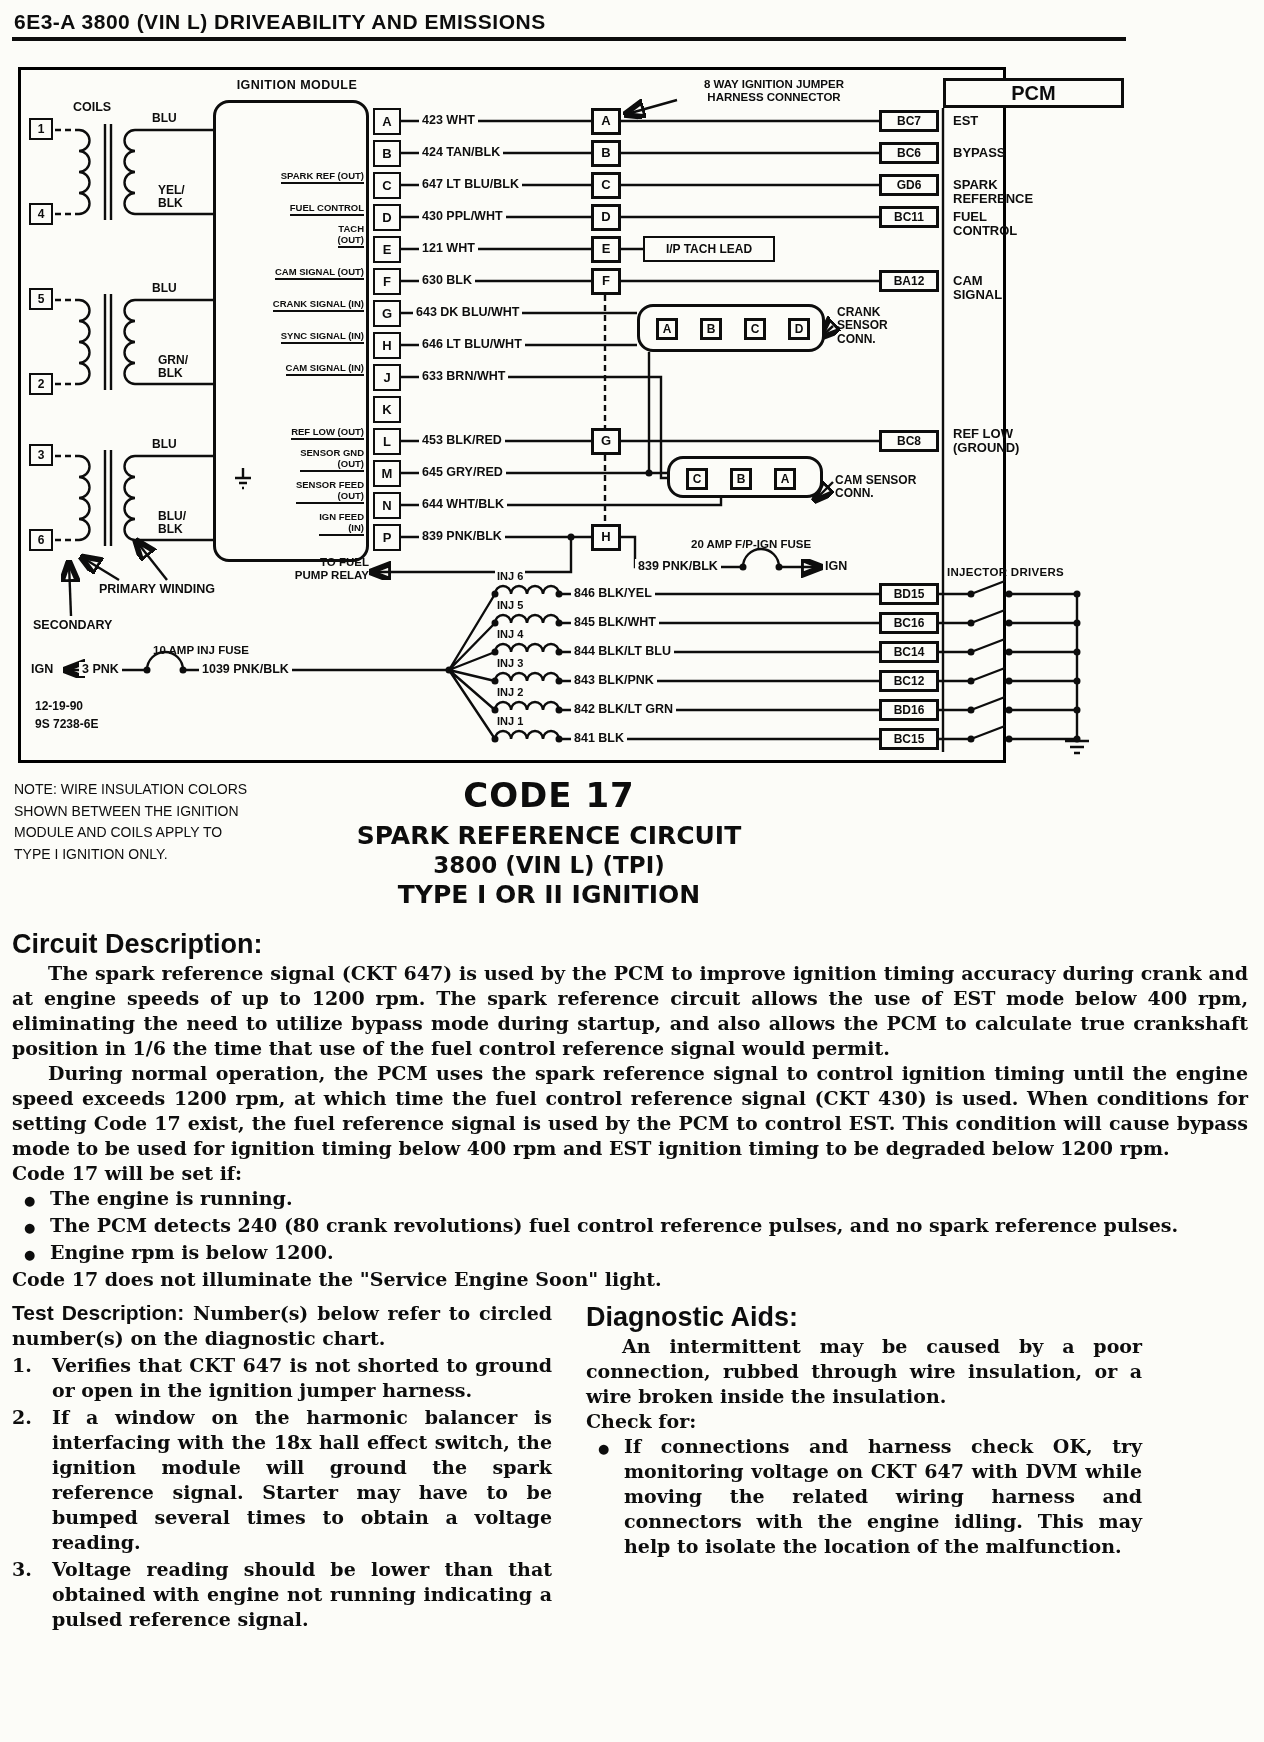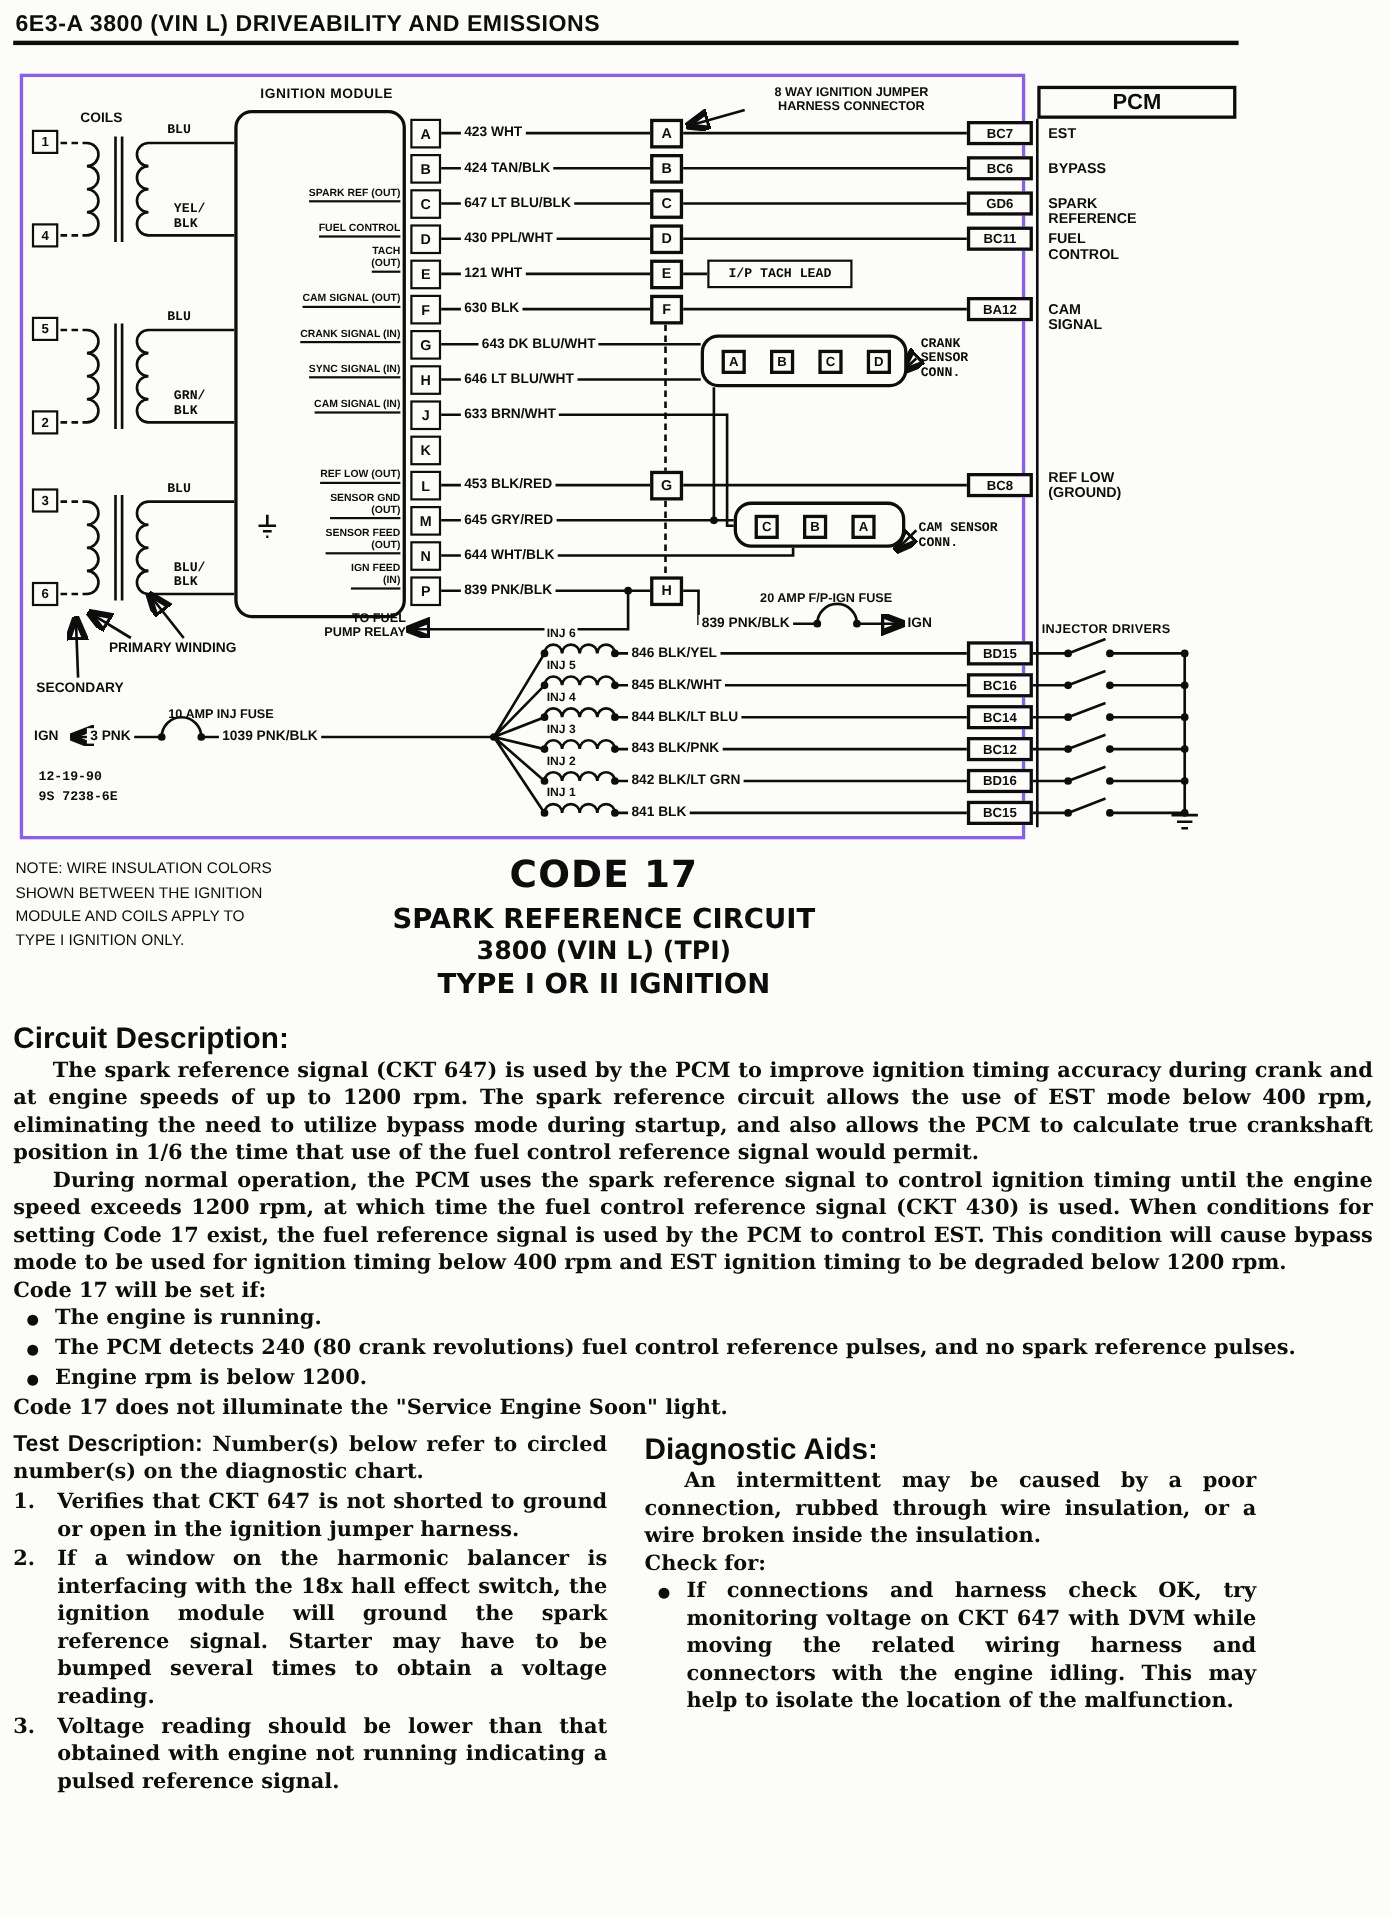--- a/index.html
+++ b/index.html
@@ -7,29 +7,29 @@
   body {
     height:1742px; overflow:hidden; background:#fcfcf8; color:#0d0d0d;
     font-family:"Liberation Sans", sans-serif;
   }
   
   .hdr { font-family:"Liberation Sans",sans-serif; font-weight:700; font-size:21px;
          letter-spacing:.5px; padding:10px 16px 3px 14px; }
   .hdr-rule { height:4px; background:#0d0d0d; width:1114px; margin-left:12px; }
 
   
-  .diagram { position:relative; width:914px; height:696px; border:3px solid #8b5cf6;
+  .diagram { position:relative; width:988px; height:696px; border:3px solid #000000;
              margin:26px 0 0 18px; background:#fcfcf8; }
   .wires { position:absolute; left:0; top:0; }
   .wires path { stroke:#0d0d0d; stroke-width:2.4; fill:none; }
   .wires .dash { stroke-dasharray:6 4; }
   .wires .dots { stroke-width:7; stroke-linecap:round; }
   .lbl { position:absolute; font-weight:700; line-height:1.12; white-space:pre-line; }
   .bg  { background:#fcfcf8; padding:0 3px; }
-  .f11 { font-size:11.5px; } .f12 { font-size:12px;font-family:Liberation Mono, monospace; } .f125 { font-size:12.5px; }
+  .f11 { font-size:11.5px; } .f12 { font-size:12px; } .f125 { font-size:12.5px; }
   .module { position:absolute; left:192px; top:30px; width:156px; height:462px;
             border:3px solid #0d0d0d; border-radius:16px; }
   .pin { position:absolute; left:352px; width:28px; height:27px; border:2px solid #0d0d0d;
          font-weight:700; font-size:13px; line-height:23px; text-align:center; background:#fcfcf8; }
   .jbox { position:absolute; left:570px; width:30px; height:27px; border:3px solid #0d0d0d;
           font-weight:700; font-size:13px; line-height:20px; text-align:center; background:#fcfcf8; }
   .mlabel { position:absolute; left:197px; width:146px; height:21px; display:flex;
             justify-content:flex-end; align-items:flex-end; }
   .mlabel span { font-size:9.5px; line-height:10.5px; font-weight:700; text-align:right;
                  border-bottom:2px solid #0d0d0d; padding-bottom:1px; white-space:pre-line; }
@@ -205,21 +205,21 @@
       <span>IGN FEED
 (IN)</span>
     </div>
 
   <div class="wlabel" style="left:398px;top:43px">423 WHT</div>
   <div class="wlabel" style="left:398px;top:75px">424 TAN/BLK</div>
   <div class="wlabel" style="left:398px;top:107px">647 LT BLU/BLK</div>
   <div class="wlabel" style="left:398px;top:139px">430 PPL/WHT</div>
   <div class="wlabel" style="left:398px;top:171px">121 WHT</div>
   <div class="wlabel" style="left:398px;top:203px">630 BLK</div>
-  <div class="wlabel" style="left:414px;top:235px">643 DK BLU/WHT</div>
+  <div class="wlabel" style="left:392px;top:235px">643 DK BLU/WHT</div>
   <div class="wlabel" style="left:398px;top:267px">646 LT BLU/WHT</div>
   <div class="wlabel" style="left:398px;top:299px">633 BRN/WHT</div>
   <div class="wlabel" style="left:398px;top:363px">453 BLK/RED</div>
   <div class="wlabel" style="left:398px;top:395px">645 GRY/RED</div>
   <div class="wlabel" style="left:398px;top:427px">644 WHT/BLK</div>
   <div class="wlabel" style="left:398px;top:459px">839 PNK/BLK</div>
 
   <div class="jbox" style="top:38px">A</div>
   <div class="jbox" style="top:70px">B</div>
   <div class="jbox" style="top:102px">C</div>

